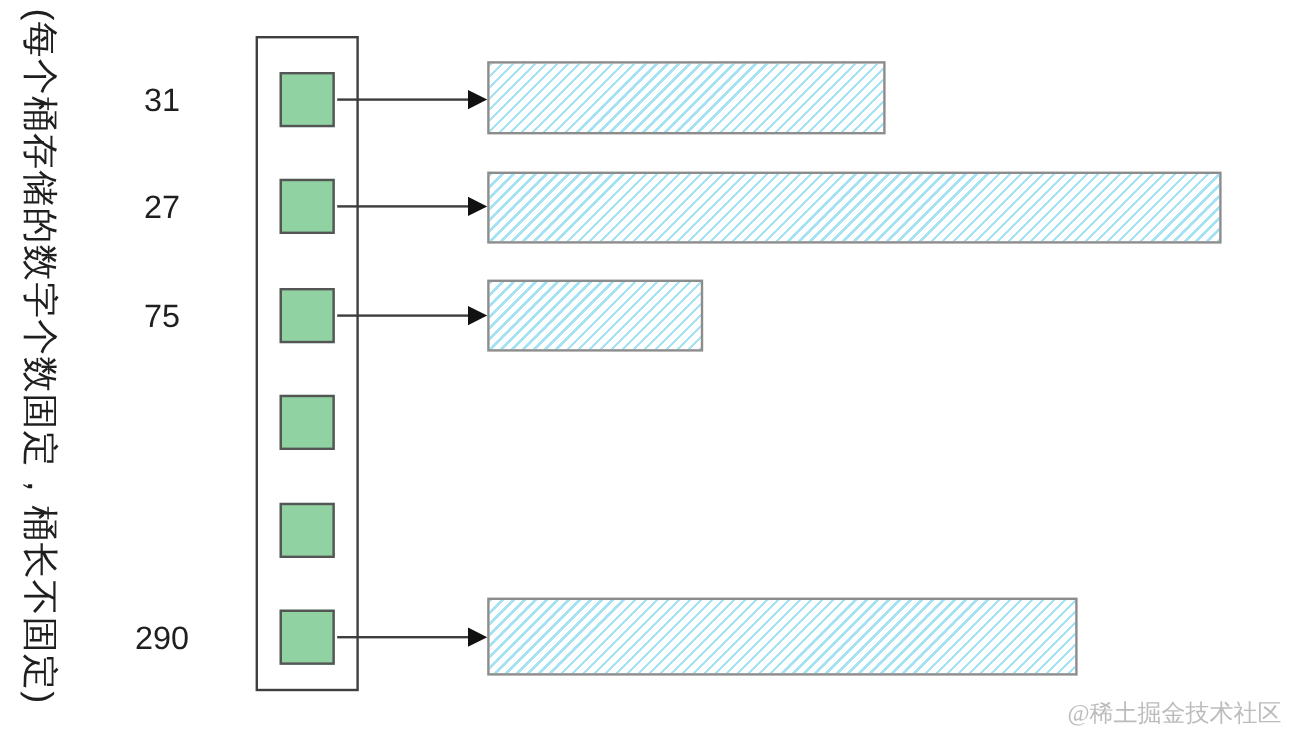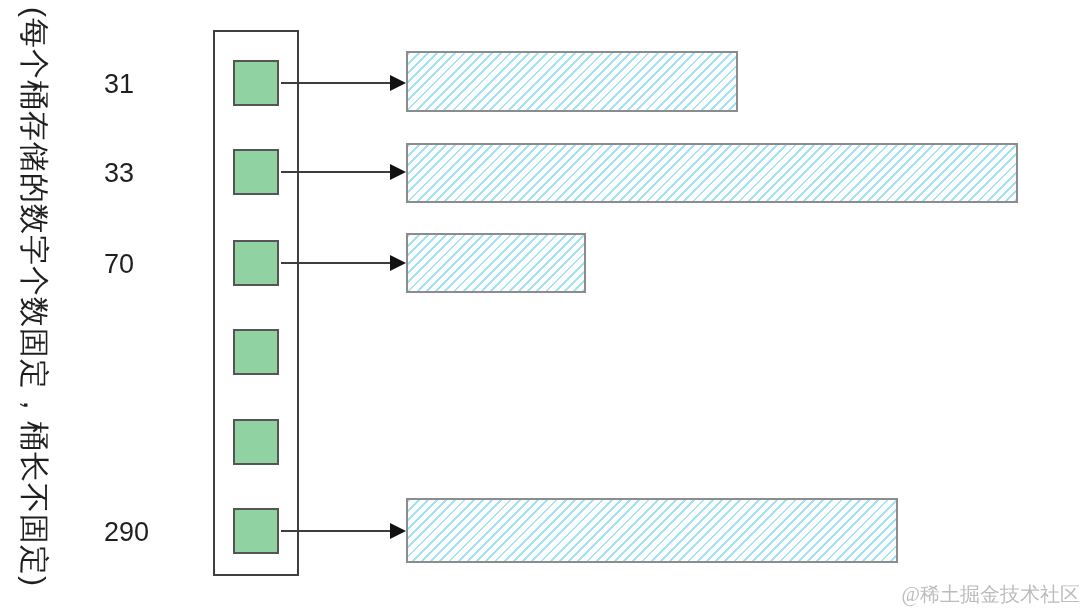--- a/index.html
+++ b/index.html
@@ -25,20 +25,21 @@
   .vlabel{
     position:absolute;left:33px;top:297px;
     transform:translate(-50%,-50%) rotate(90deg);
     white-space:nowrap;
     font-size:30px;letter-spacing:1px;
     color:var(--text);
   }
 
   .count-label{
     position:absolute;left:104px;width:62px;
+    text-align:center;
     font-size:27px;color:var(--text);
     transform:translateY(-50%);
   }
 
   .bucket-box{
     position:absolute;left:213px;top:30px;
     width:86px;height:546px;
     border:2px solid var(--box-border);
     background:#fff;
     box-sizing:border-box;
@@ -75,35 +76,35 @@
     border:2px solid var(--bar-border);
     box-sizing:border-box;
     background:repeating-linear-gradient(
       135deg,
       var(--bar-hatch) 0px, var(--bar-hatch) 2px,
       #ffffff 2px, #ffffff 6.5px
     );
   }
 
   .watermark{
-    position:absolute;right:0;top:581px;
+    position:absolute;right:12px;top:581px;
     font-size:20px;color:var(--watermark);
     font-family:"Liberation Serif","DejaVu Serif",serif;
   }
 </style>
 </head>
 <body>
 
 <div class="stage">
 
   <div class="vlabel">(每个桶存储的数字个数固定，桶长不固定)</div>
 
   <div class="count-label" style="top:84px">31</div>
-  <div class="count-label" style="top:173px">33</div>
-  <div class="count-label" style="top:264px">70</div>
+  <div class="count-label" style="top:173px">27</div>
+  <div class="count-label" style="top:264px">75</div>
   <div class="count-label" style="top:532px">290</div>
 
   <div class="bucket-box"></div>
 
   <div class="bucket-square" style="top:83px"></div>
   <div class="bucket-square" style="top:172px"></div>
   <div class="bucket-square" style="top:263px"></div>
   <div class="bucket-square" style="top:352px"></div>
   <div class="bucket-square" style="top:442px"></div>
   <div class="bucket-square" style="top:531px"></div>

